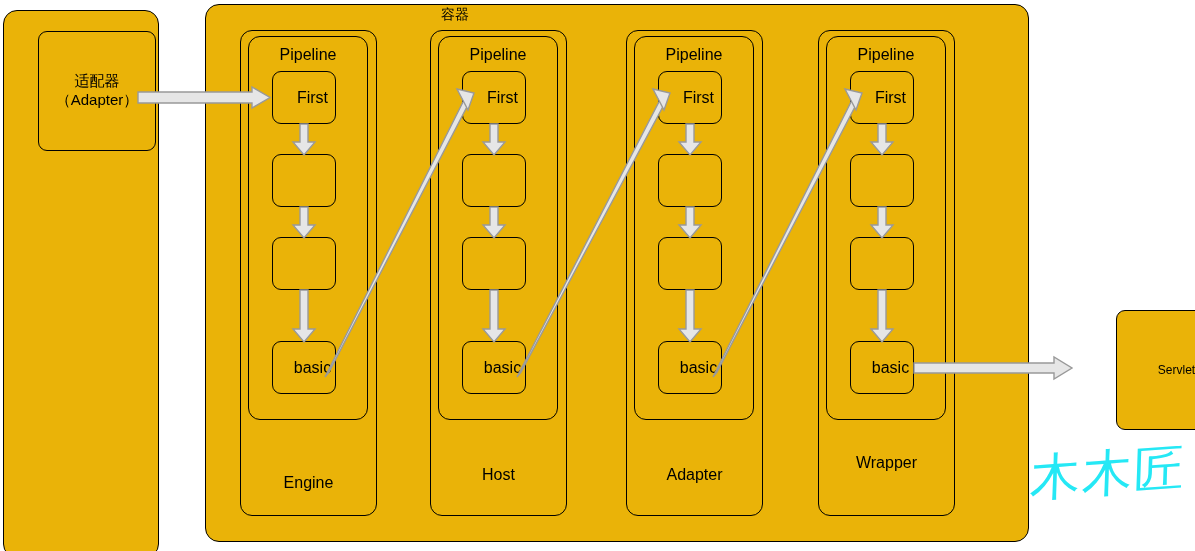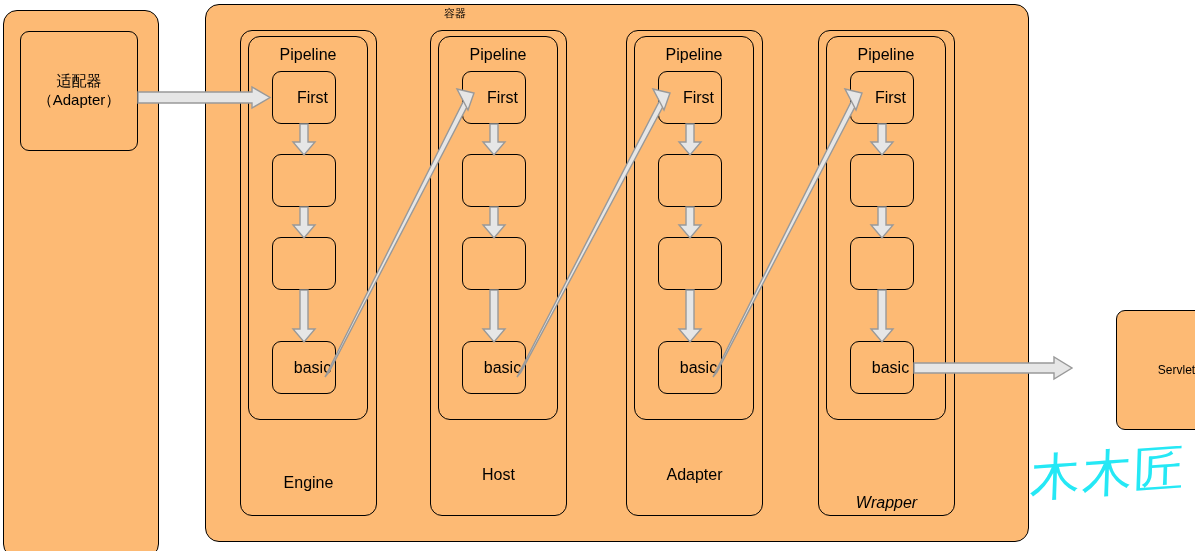--- a/index.html
+++ b/index.html
@@ -15,21 +15,21 @@
     position: relative;
     width: 1195px;
     height: 551px;
     overflow: hidden;
     background: #ffffff;
   }
   .box {
     position: absolute;
     box-sizing: border-box;
     border: 1px solid #000000;
-    background: #fdba74;
+    background: #eab308;
     display: flex;
     align-items: center;
     justify-content: center;
     text-align: center;
     line-height: 1.25;
   }
   .outer-shell {
     border-radius: 14px;
   }
   .pipeline-outer {
@@ -54,21 +54,21 @@
     left: 0;
   }
   .tier-label {
     position: absolute;
     width: 100%;
     text-align: center;
     font-size: 16px;
   }
   .container-title {
     position: absolute;
-    font-size: 11px;
+    font-size: 14px;
     text-align: center;
     white-space: nowrap;
   }
   .adapter-box {
     border-radius: 9px;
     font-size: 15px;
     flex-direction: column;
   }
   .adapter-box span { display: block; }
   .servlet-box {
@@ -118,21 +118,21 @@
   .wm-logo .wmain { font-size: 14px; color: #b0b0b0; font-weight: bold; letter-spacing: 0px;}
   .wm-logo .wsub { font-size: 5px; color: #bdbdbd; letter-spacing: .6px; margin-top: 2px;}
 </style>
 </head>
 <body>
 
 <div id="canvas">
 
   <div class="box outer-shell" style="left:3px; top:10px; width:156px; height:548px;"></div>
 
-  <div class="box adapter-box" style="left:20px; top:31px; width:118px; height:120px;">
+  <div class="box adapter-box" style="left:38px; top:31px; width:118px; height:120px;">
     <span>适配器</span>
     <span>（Adapter）</span>
   </div>
 
   <div class="box outer-shell" style="left:205px; top:4px; width:824px; height:538px;"></div>
   <div class="container-title" style="left:205px; top:6px; width:500px;">容器</div>
 
   <div class="box pipeline-outer" style="left:240px; top:30px; width:137px; height:486px;"></div>
   <div class="box pipeline-inner" style="left:248px; top:36px; width:120px; height:384px;">
     <div class="pipeline-title">Pipeline</div>
@@ -164,21 +164,21 @@
   <div class="tier-label" style="left:626px; top:466px; width:137px;">Adapter</div>
 
   <div class="box pipeline-outer" style="left:818px; top:30px; width:137px; height:486px;"></div>
   <div class="box pipeline-inner" style="left:826px; top:36px; width:120px; height:384px;">
     <div class="pipeline-title">Pipeline</div>
   </div>
   <div class="box node" style="left:850px; top:71px; width:64px; height:53px;">First</div>
   <div class="box node" style="left:850px; top:154px; width:64px; height:53px;"></div>
   <div class="box node" style="left:850px; top:237px; width:64px; height:53px;"></div>
   <div class="box node" style="left:850px; top:341px; width:64px; height:53px;">basic</div>
-  <div class="tier-label" style="left:818px; top:494px; width:137px;font-style:italic;">Wrapper</div>
+  <div class="tier-label" style="left:818px; top:454px; width:137px;">Wrapper</div>
 
   <div class="box servlet-box" style="left:1072px; top:310px; width:121px; height:120px;">Servlet</div>
 
   <svg class="arrows" viewBox="0 0 1195 551">
     <defs>
       <g id="dummy"></g>
     </defs>
 
     <polygon points="138,92 252,92 252,87 270,97.5 252,108 252,103 138,103" fill="#e6e6e6" stroke="#999999" stroke-width="1.4" stroke-linejoin="miter"></polygon>
 

